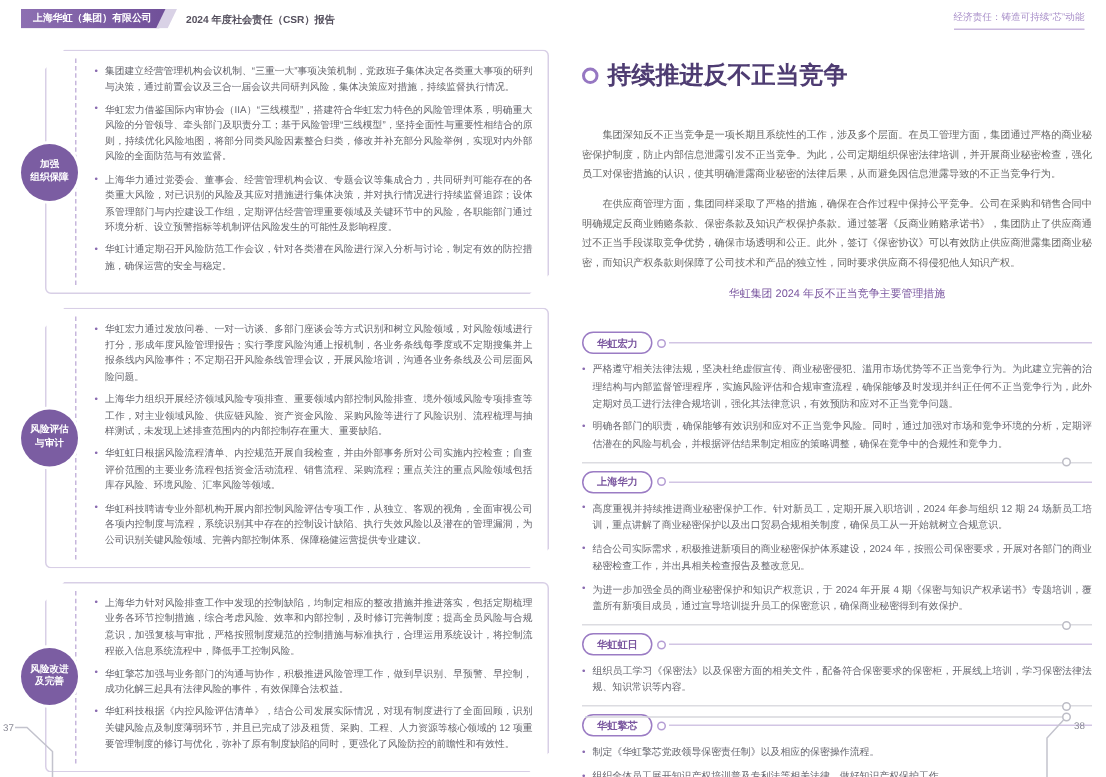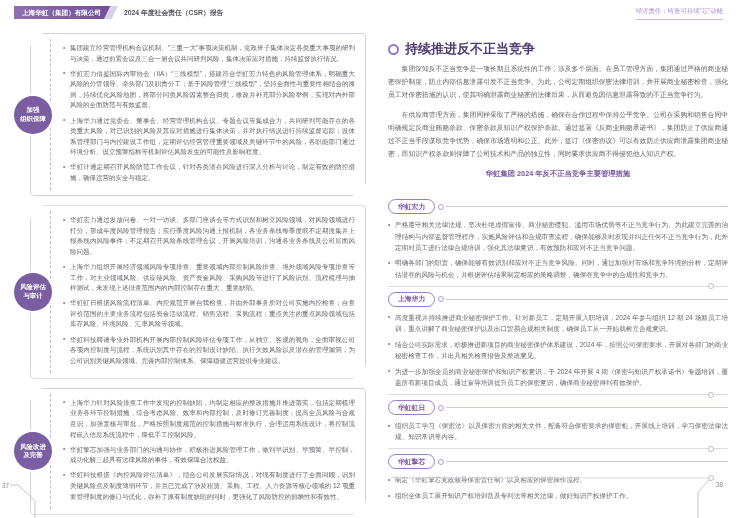--- a/index.html
+++ b/index.html
@@ -49,30 +49,30 @@
   }
   .blist{list-style:none;margin:0;padding:0;}
   .blist li{
     position:relative;padding-left:7px;margin-bottom:4.5px;
     font-size:6.5px;line-height:1.63;color:#63636b;text-align:justify;
   }
   .blist li::before{content:"•";position:absolute;left:0;top:-0.5px;color:#8a6bb0;}
   
   .right-page{position:absolute;left:388px;top:36px;width:340px;}
   .sec-heading{
-    display:flex;align-items:center;gap:6px;margin:4px 0 4px;
-    font-size:13px;font-weight:bold;color:#4e3c72;
+    display:flex;align-items:center;gap:6px;margin:4px 0 23px;
+    font-size:16px;font-weight:bold;color:#4e3c72;
   }
   .ring{width:7px;height:7px;border:2px solid #9677c2;border-radius:50%;flex:0 0 auto;}
   .para{
     margin:0 0 7px;font-size:6.8px;line-height:1.92;color:#666;
     text-align:justify;text-indent:2em;
   }
   .tbl-title{
-    text-align:center;font-size:7.3px;font-weight:bold;color:#7a569f;margin:9px 0 20px;
+    text-align:center;font-size:7.3px;font-weight:normal;color:#7a569f;margin:9px 0 20px;
   }
   .group{margin-bottom:2px;}
   .group-header{display:flex;align-items:center;margin:5px 0 5px;}
   .pill{
     border:1px solid #9b7cc4;color:#7a569f;border-radius:9px;
     font-size:6.8px;font-weight:bold;padding:1.5px 9px;white-space:nowrap;flex:0 0 auto;
   }
   .connector{flex:1;display:flex;align-items:center;margin-left:3px;}
   .connector-dot{width:4px;height:4px;border:1px solid #b59ed4;border-radius:50%;margin-right:2px;flex:0 0 auto;}
   .connector-line{flex:1;border-top:1px solid #d2c5e4;height:0;}

